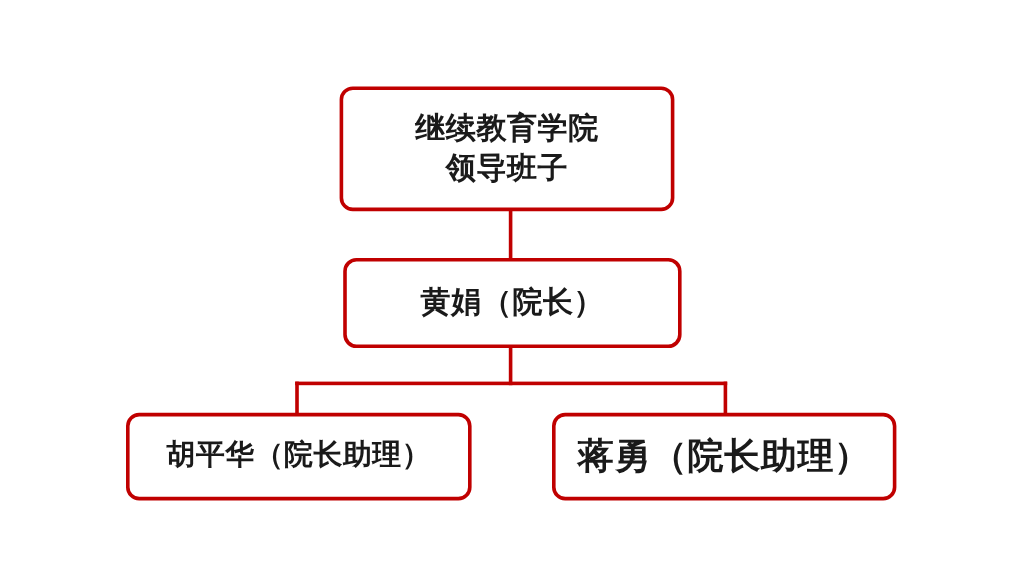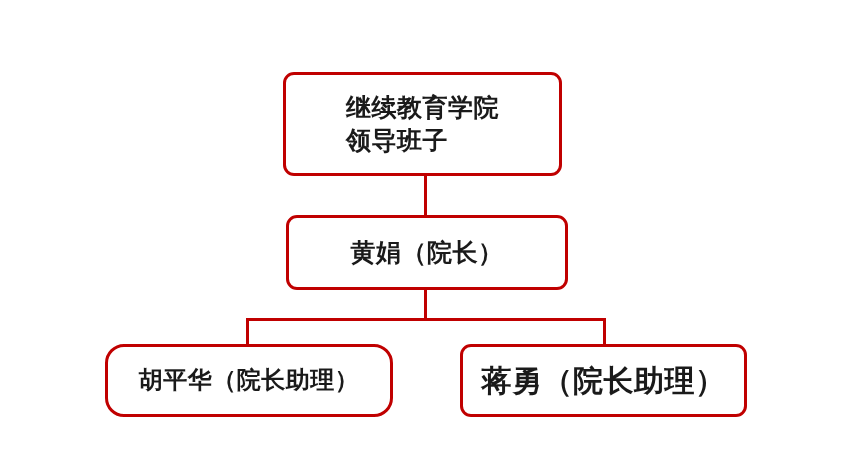--- a/index.html
+++ b/index.html
@@ -19,21 +19,21 @@
   }
   .node {
     position: absolute;
     box-sizing: border-box;
     background: #ffffff;
     border: 3px solid #C00000;
     border-radius: 11px;
     display: flex;
     align-items: center;
     justify-content: center;
-    text-align: left;
+    text-align: center;
     color: #1a1a1a;
     font-weight: bold;
     line-height: 1.32;
     letter-spacing: 0.5px;
     z-index: 2;
     font-family: Liberation Serif, serif;
   }
   .node-label {
     display: block;
     white-space: pre-line;
@@ -54,21 +54,20 @@
     width: 282px;
     height: 75px;
     font-size: 25px;
   }
   #node-assistant-1 {
     left: 105px;
     top: 344px;
     width: 288px;
     height: 73px;
     font-size: 24px;
-    border-radius: 19px;
   }
   #node-assistant-2 {
     left: 460px;
     top: 344px;
     width: 287px;
     height: 73px;
     font-size: 30px;
   }
 
   

